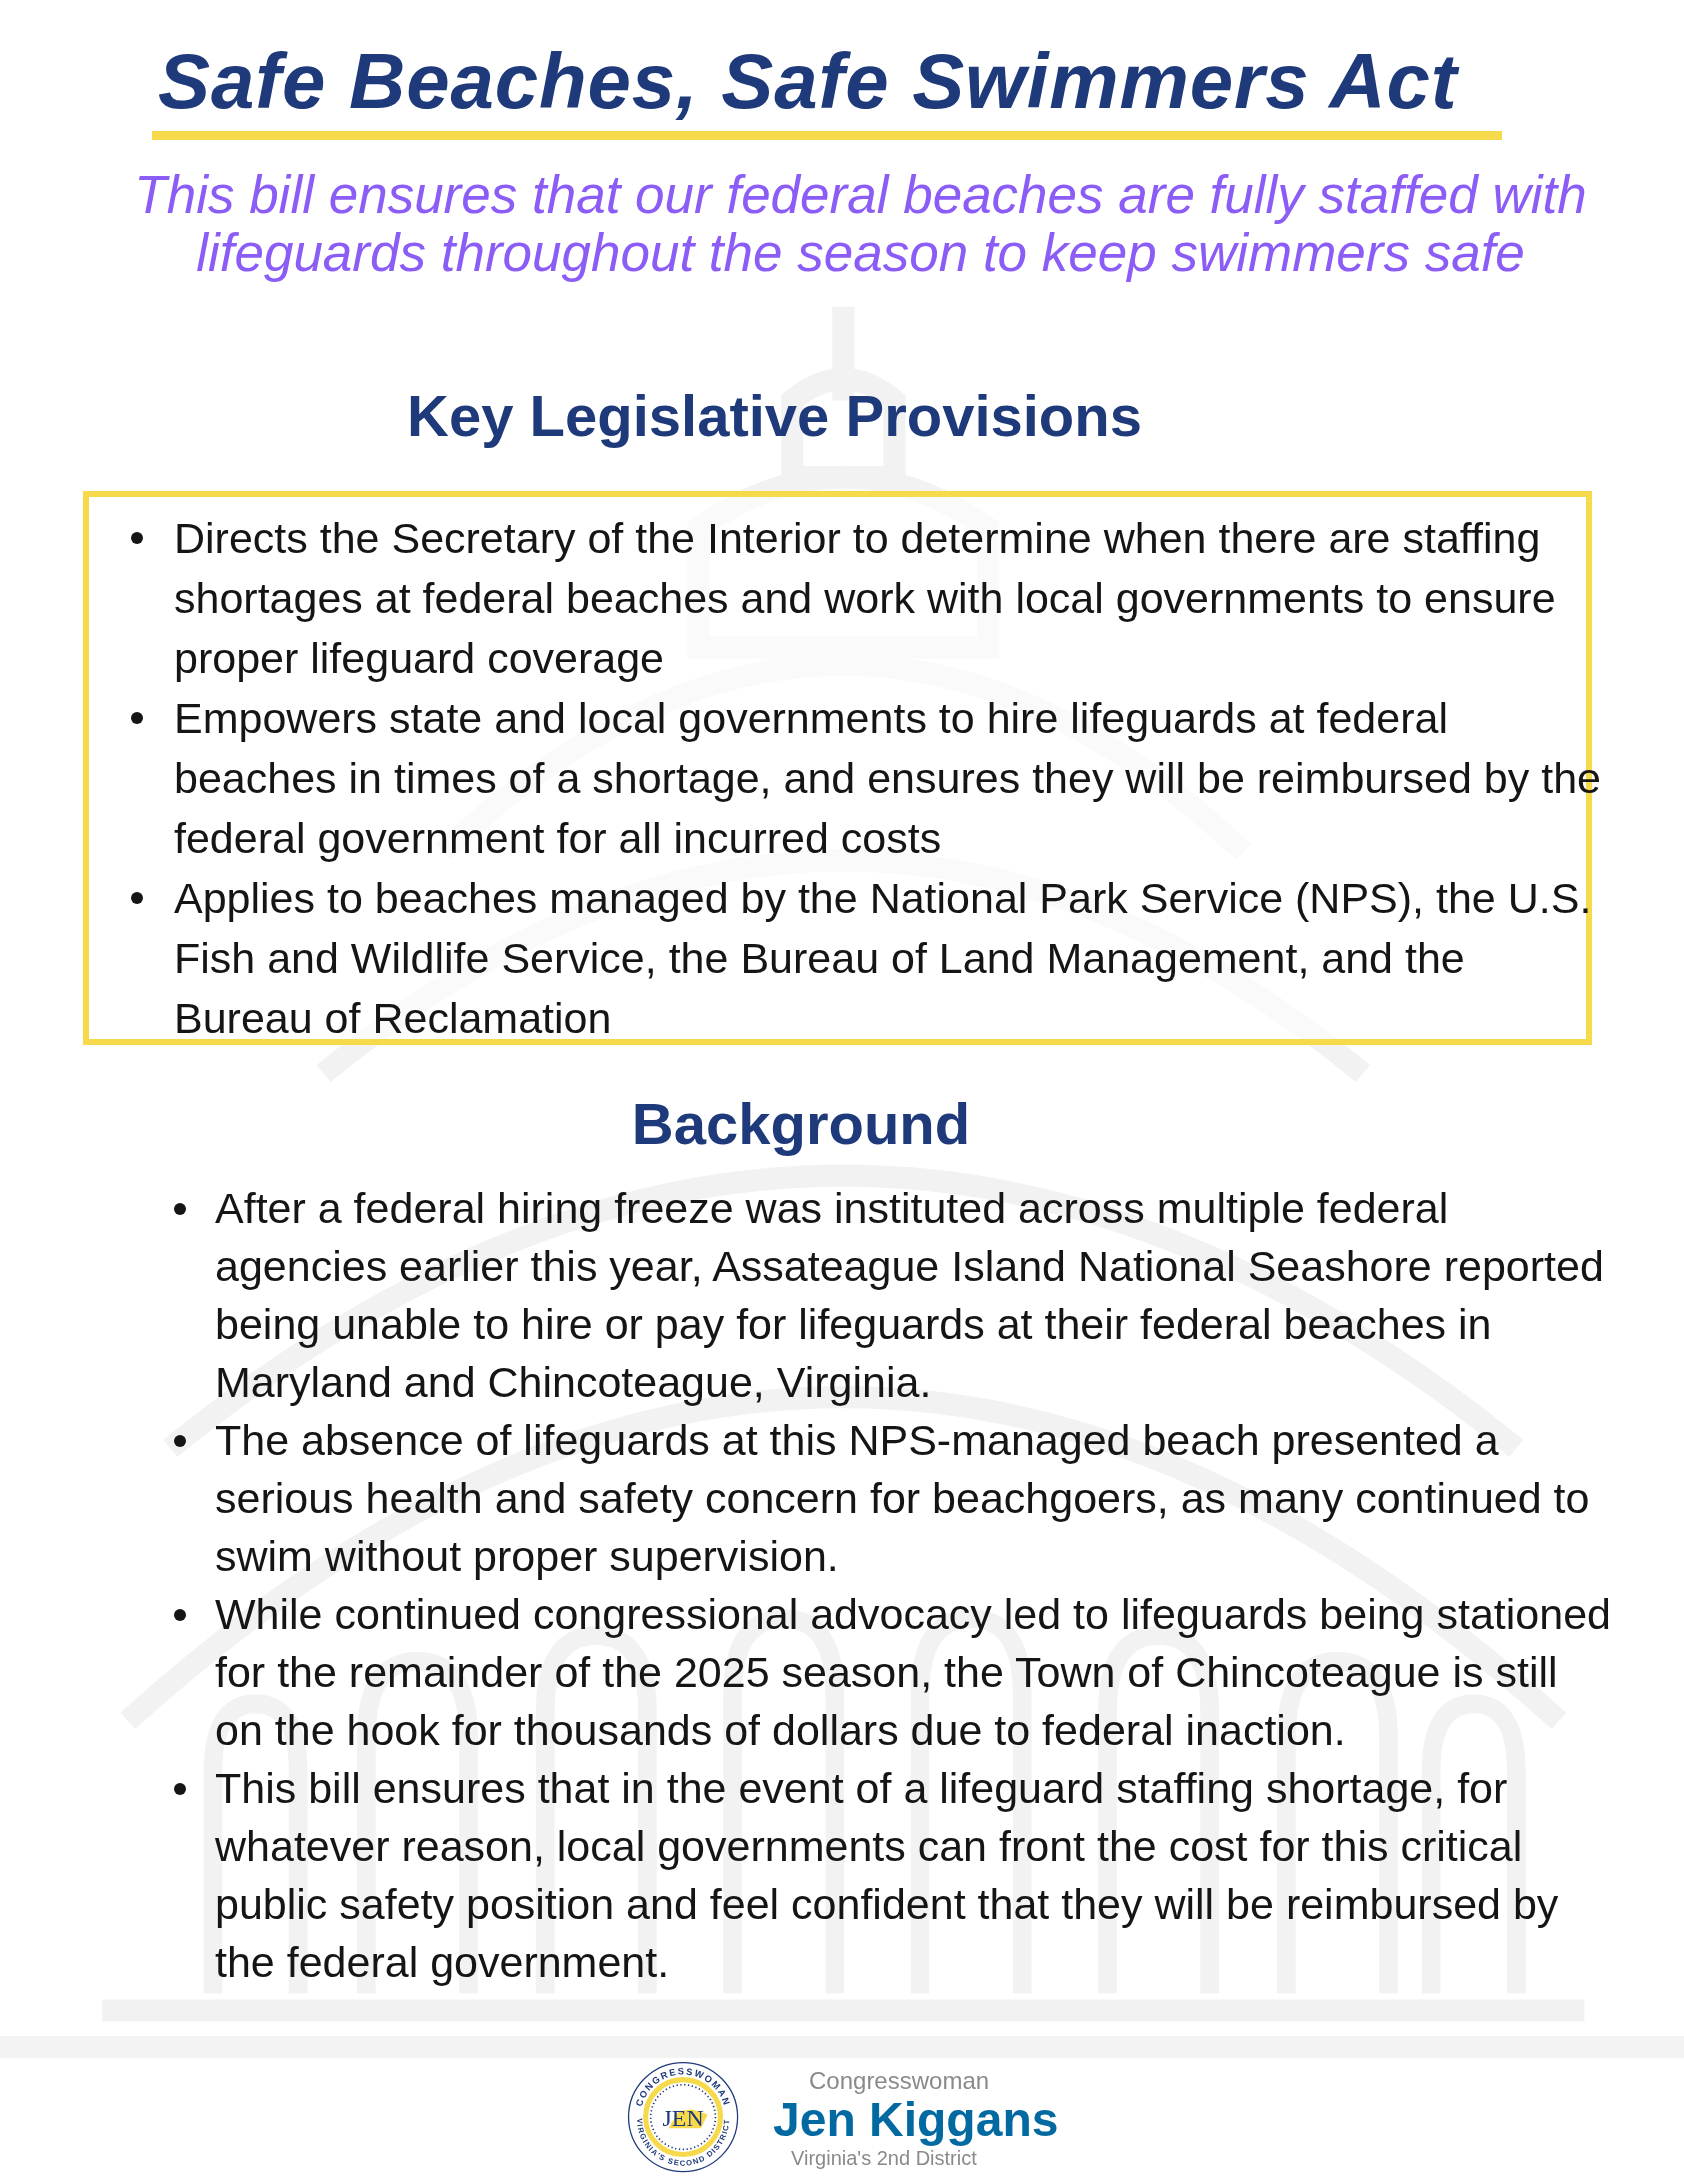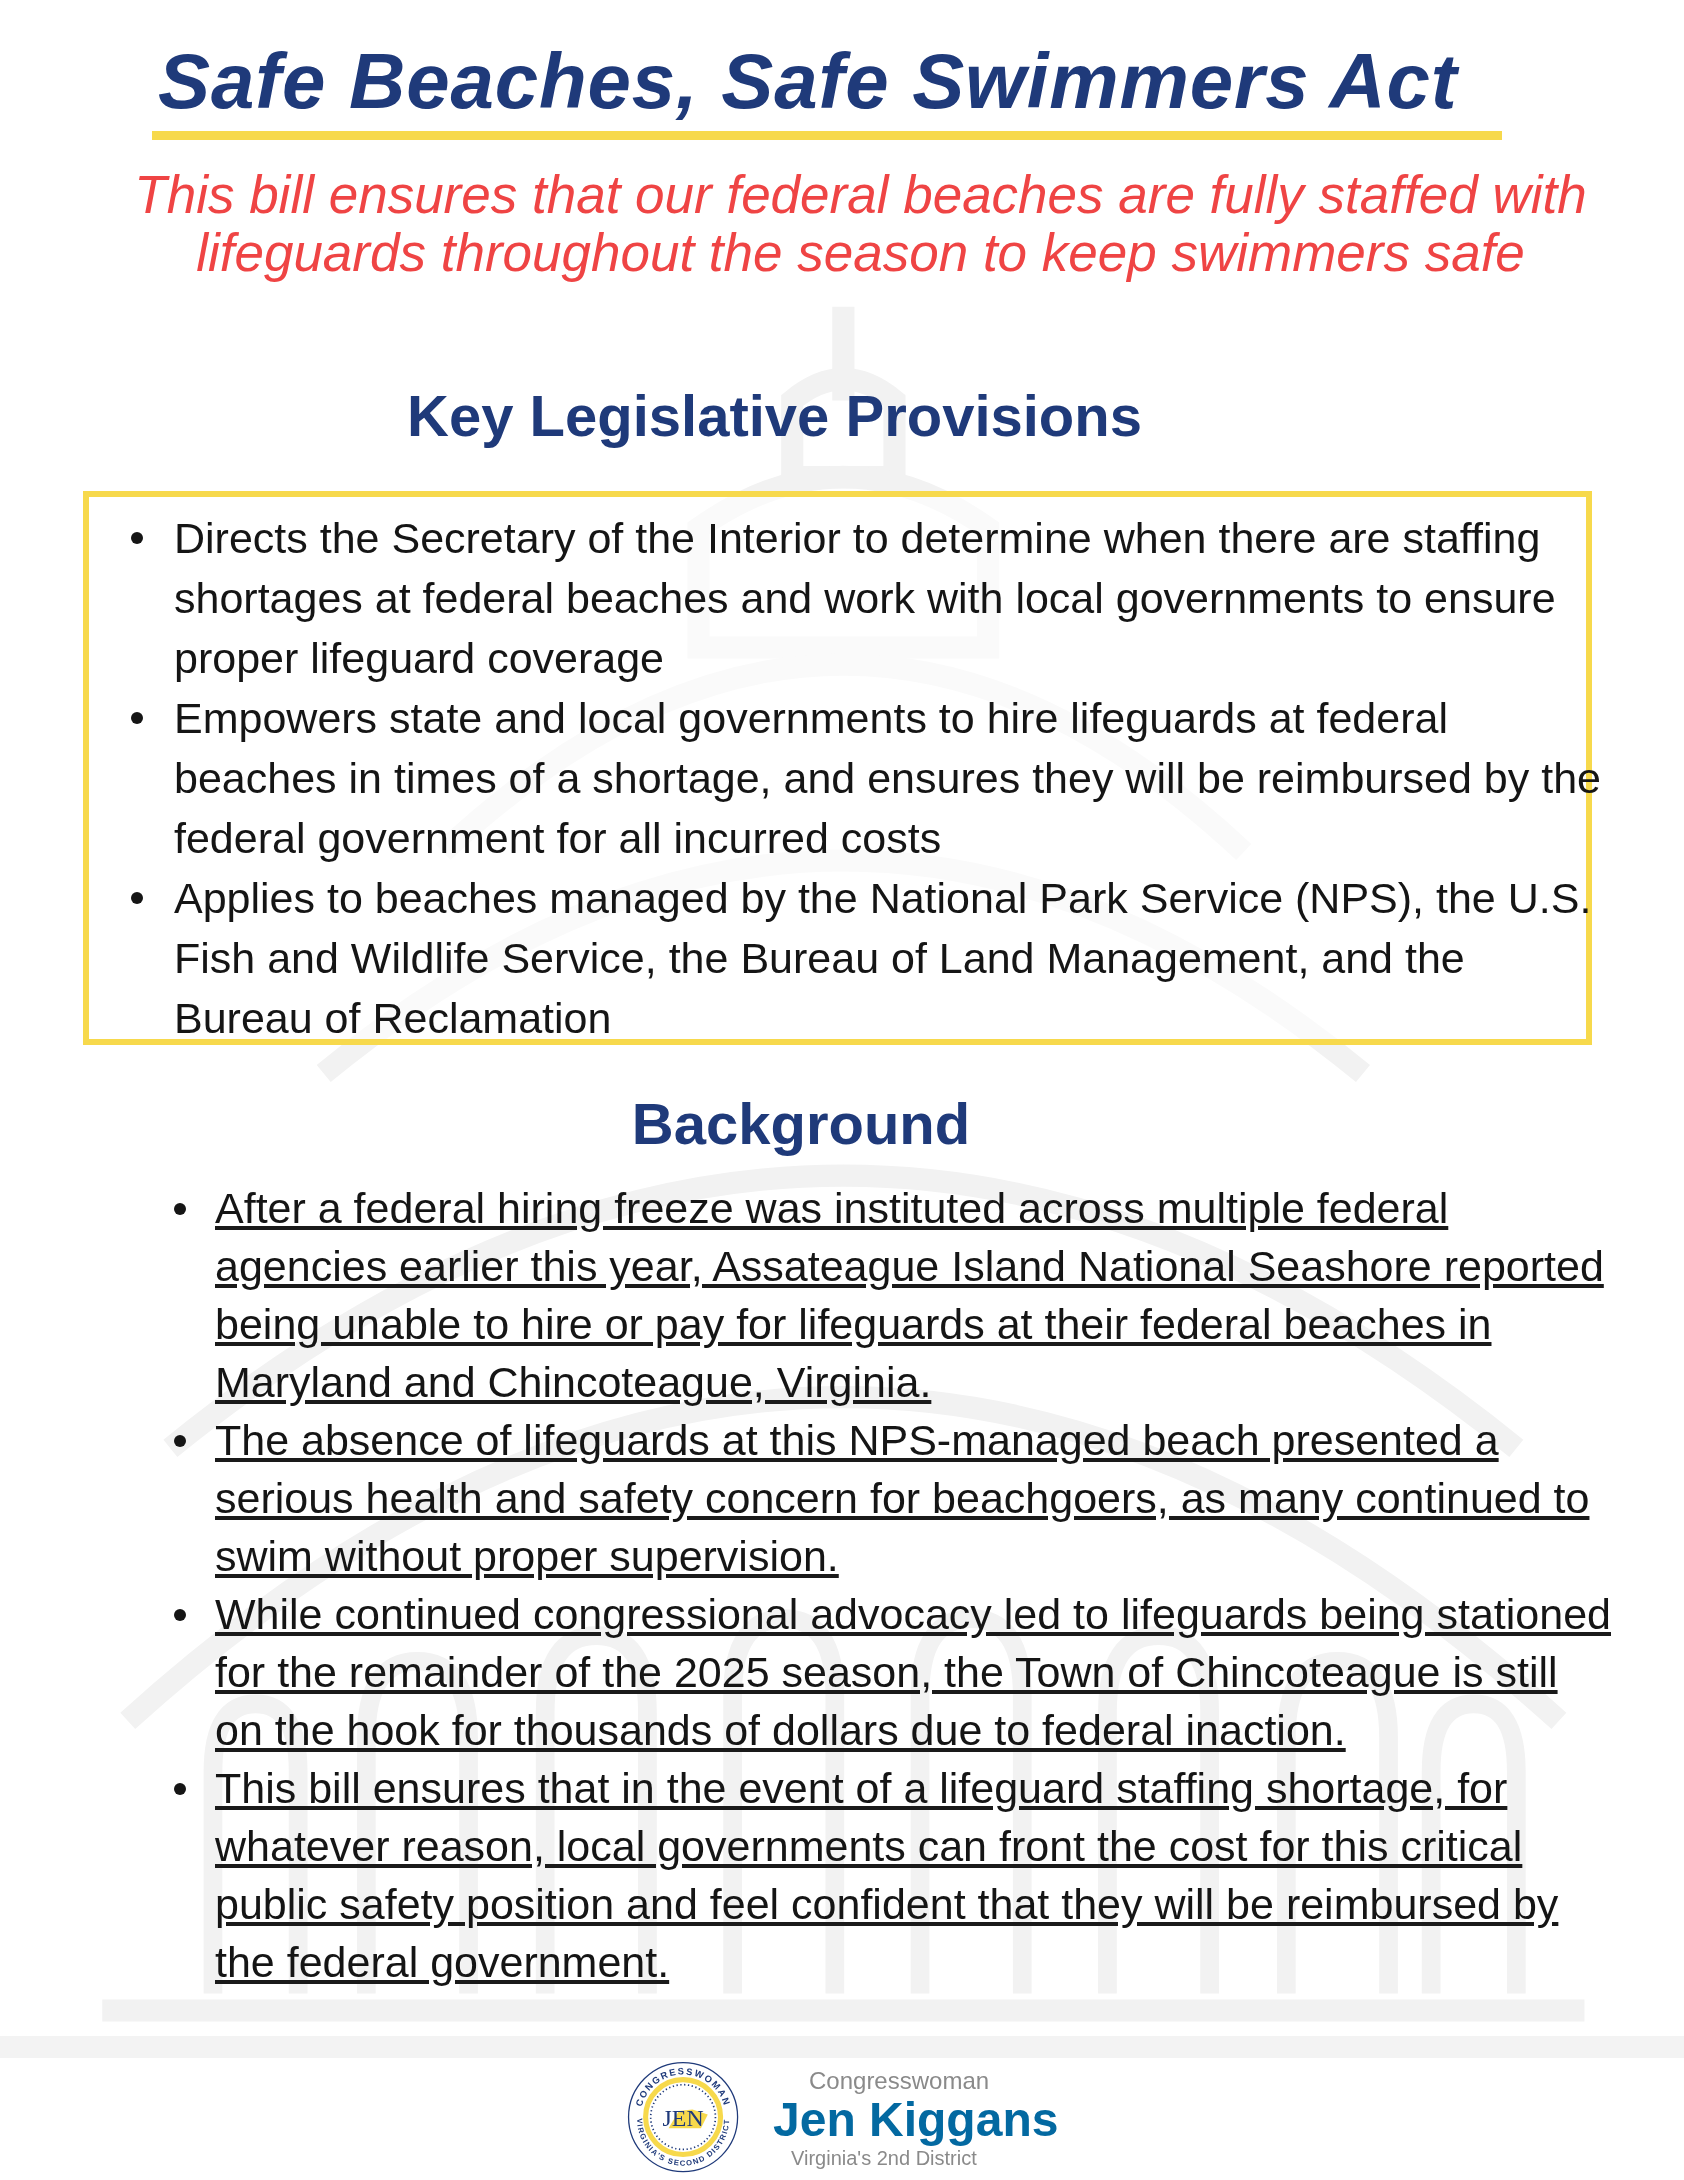--- a/index.html
+++ b/index.html
@@ -9,35 +9,35 @@
     }
     .watermark { position: absolute; left: 0; top: 0; width: 1685px; height: 2181px; z-index: 0; }
     .content { position: relative; z-index: 1; }
     .title {
       position: absolute; left: 158px; top: 36px; width: 1329px;
       font-size: 78px; font-weight: bold; font-style: italic; color: #1f3a7a; letter-spacing: 0.9px; white-space: nowrap;
     }
     .title-rule { position: absolute; left: 152px; top: 131px; width: 1350px; height: 8.5px; background: #f7d94c; }
     .subtitle {
       position: absolute; left: 128px; top: 166px; width: 1465px; text-align: center;
-      font-size: 53px; font-style: italic; line-height: 58px; color: #ef4444;
+      font-size: 53px; font-style: italic; line-height: 58px; color: #8b5cf6;
     }
     .h2 { position: absolute; left: 0; width: 1549px; text-align: center; font-size: 58px; font-weight: bold; color: #1f3a7a; }
     .h2.key { top: 382px; }
     .h2.bg { top: 1090px; left: 16px; width: 1570px; }
     .provisions-box {
       position: absolute; left: 83px; top: 491px; width: 1509px; height: 554px;
       border: 6px solid #f7d94c; box-sizing: border-box; background: rgba(255,255,255,0.6);
     }
     ul { list-style: none; margin: 12px; padding: 0; }
     .bullet-list li { position: relative; font-size: 43px; line-height: 60px; color: #151515; }
     .bullet-list li .dot { position: absolute; top: 24px; width: 12px; height: 12px; border-radius: 50%; background: #151515; }
     .prov-list { position: absolute; left: 162px; top: 496px; width: 1431px; }
     .prov-list li .dot { left: -43px; }
-    .bg-list { position: absolute; left: 203px; top: 1167px; width: 1397px; text-decoration: underline; }
+    .bg-list { position: absolute; left: 203px; top: 1167px; width: 1397px; }
     .bg-list li { line-height: 58px; }
     .bg-list li .dot { left: -41px; }
     .footer-band { position: absolute; left: 0; top: 2036px; width: 1685px; height: 22px; background: #f3f3f3; }
     .footer { position: absolute; left: 626px; top: 2060px; width: 443px; height: 119px; }
     .seal { position: absolute; left: 0; top: 0; width: 115px; height: 115px; }
     .rep-pre { position: absolute; left: 183px; top: 6.8px; font-size: 24px; color: #8a8a8a; }
     .rep-name { position: absolute; left: 147px; top: 32px; font-size: 48px; font-weight: bold; color: #0369a1; white-space: nowrap; }
     .rep-district { position: absolute; left: 165px; top: 87px; font-size: 20px; color: #8a8a8a; white-space: nowrap; }
   </style>
 </head>

